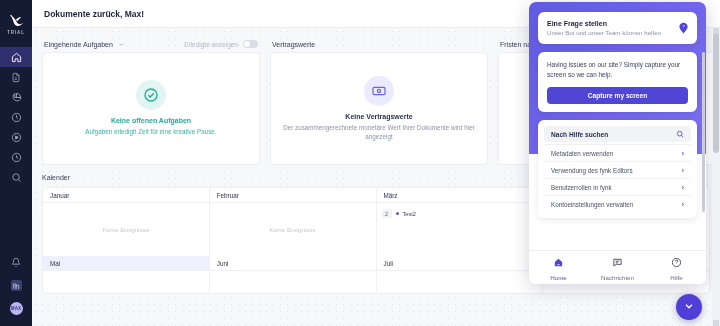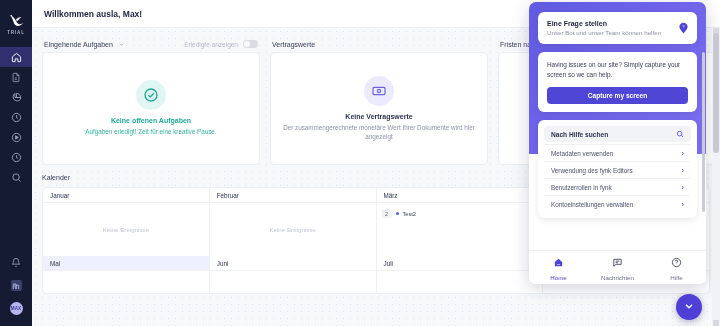--- a/index.html
+++ b/index.html
@@ -288,21 +288,21 @@
           </svg>
         </span>
       </div>
       <div class="nav-item">
         <span class="avatar">MAX</span>
       </div>
     </div>
   </div>
 
   <div id="topbar">
-    <div id="page-title">Willkommen auslа, Max!</div>
+    <div id="page-title">Dokumente zurück, Max!</div>
   </div>
 
   <div id="main">
 
     <div class="widgets-row">
 
       <div class="widget">
         <div class="widget-head">
           <div class="wh-left">
             <span class="widget-title">Eingehende Aufgaben</span>

